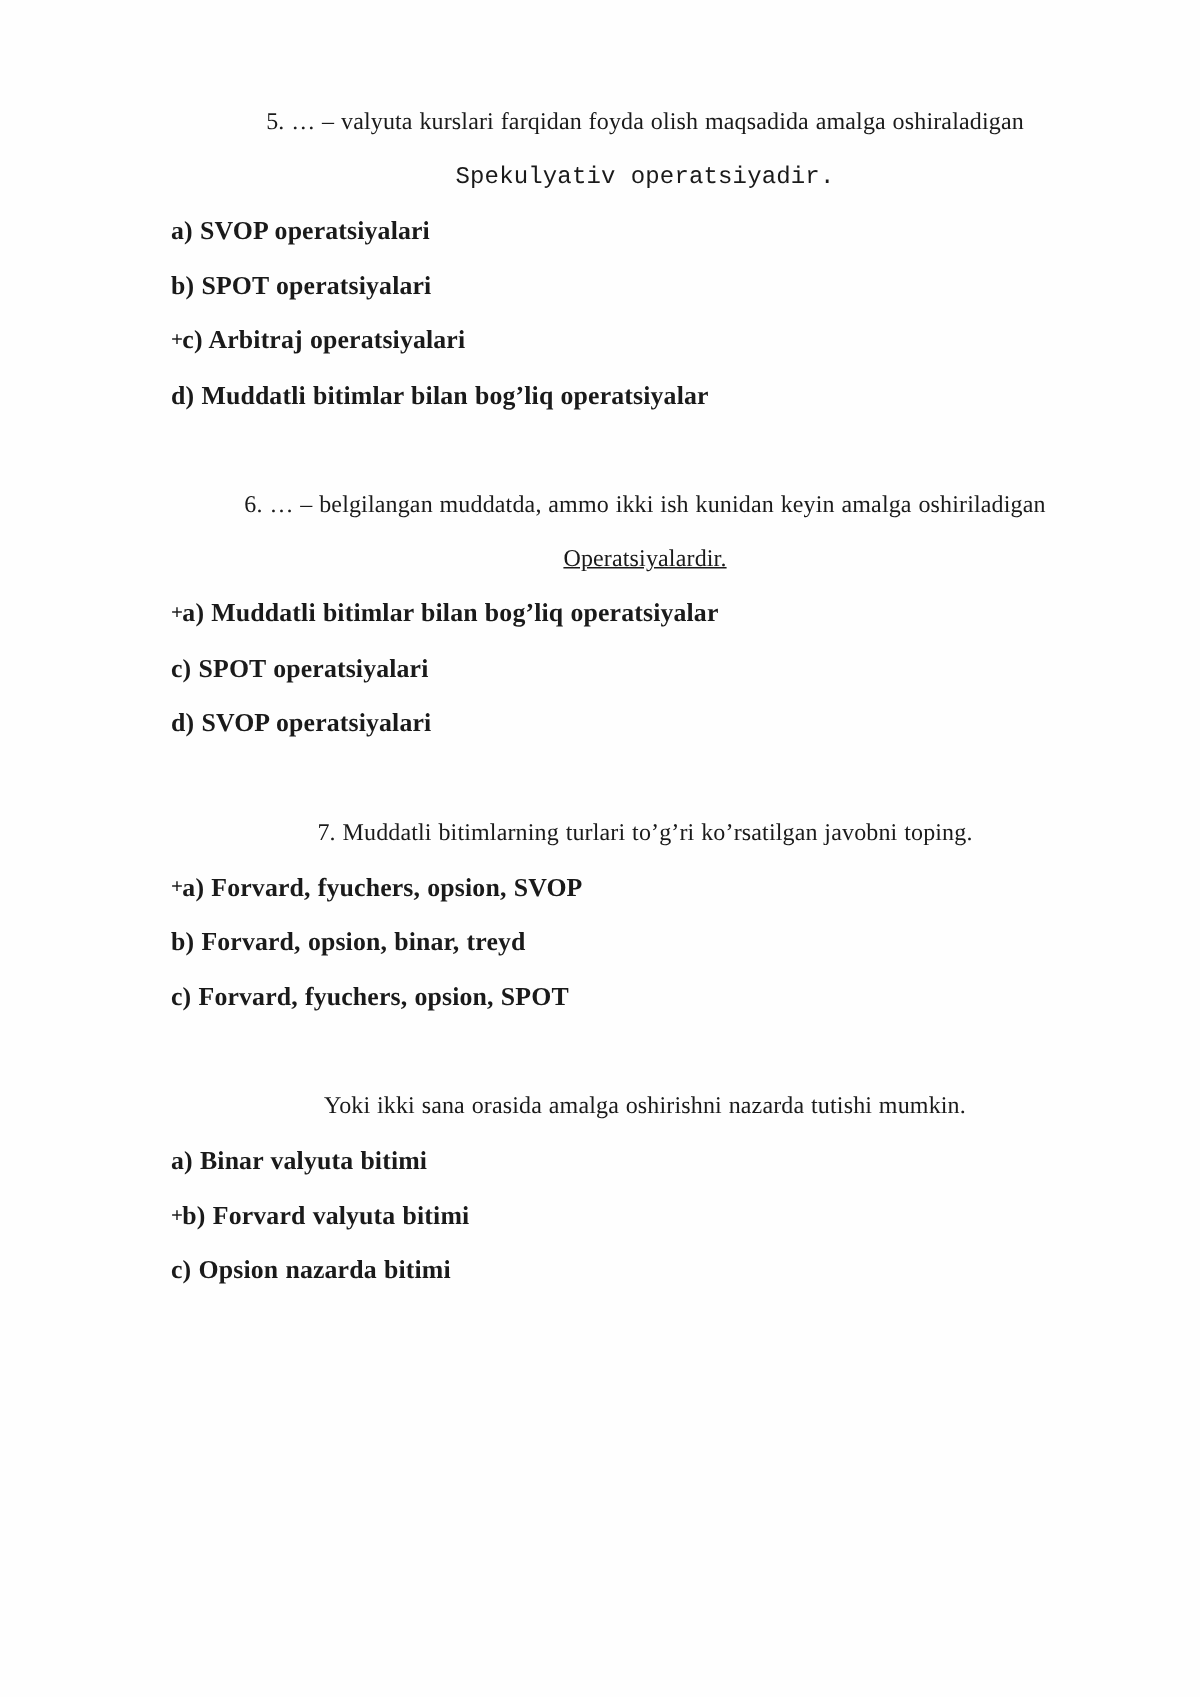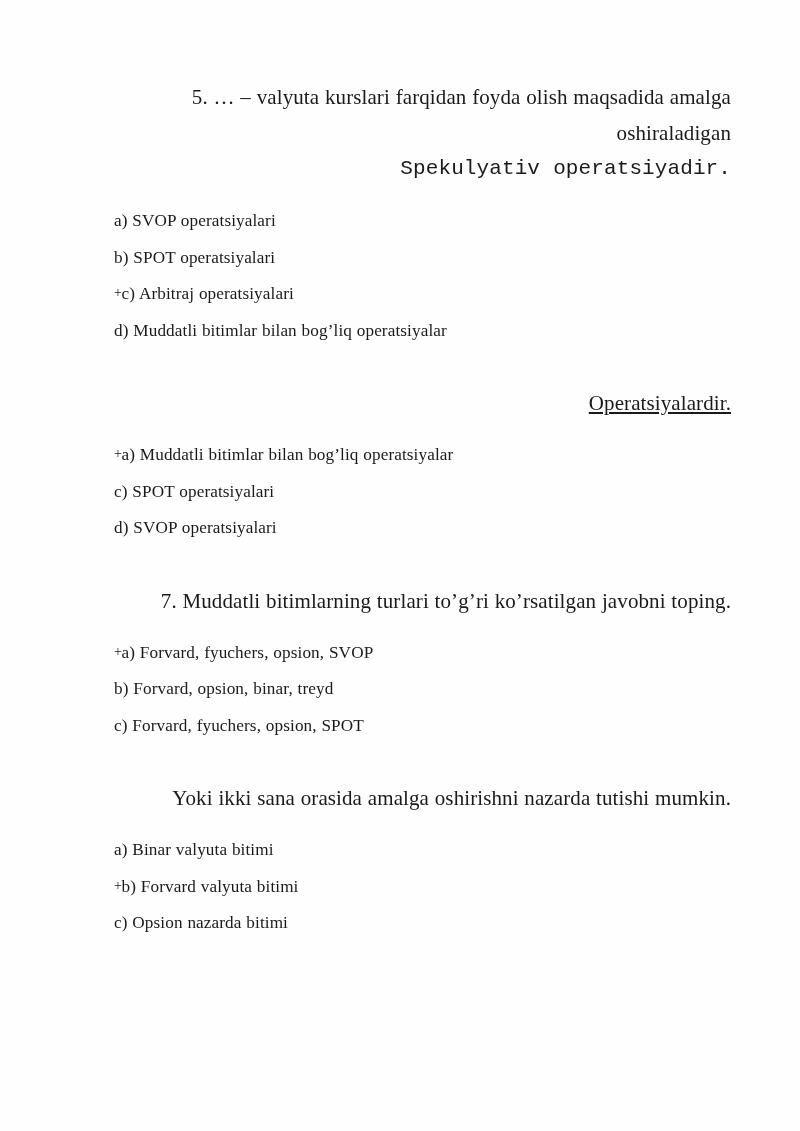--- a/index.html
+++ b/index.html
@@ -30,25 +30,25 @@
   }
 
   .question-block {
     margin-bottom: 37px;
   }
   .question-block:last-child {
     margin-bottom: 0;
   }
 
   .q-stem {
-    font-size: 21px;
+    font-size: 16px;
     line-height: 36px;
     letter-spacing: 0.1px;
-    margin: 15px;
-    text-align: right;
+    margin: 0;
+    text-align: center;
     word-spacing: 0.4px;
   }
 
   
   .q-stem.wrap-tight {
     line-height: 27px;
   }
   .q-stem.wrap-tight .stem-line-lead {
     display: block;
     line-height: 36px;
@@ -64,20 +64,21 @@
   }
 
   .correct-mark {
     font-size: 14px;
     vertical-align: 1.5px;
     letter-spacing: -0.4px;
   }
 
   .answers {
     margin-top: 0;
+    font-weight: bold;
   }
 </style>
 </head>
 <body>
 
 <div class="page">
   <div class="doc-body">
 
     <div class="question-block">
       <p class="q-stem">
@@ -87,20 +88,21 @@
       <div class="answers">
         <p class="answer"><span class="correct-mark"></span><span>a) SVOP operatsiyalari</span></p>
         <p class="answer"><span class="correct-mark"></span><span>b) SPOT operatsiyalari</span></p>
         <p class="answer"><span class="correct-mark">+</span><span>c) Arbitraj operatsiyalari</span></p>
         <p class="answer"><span class="correct-mark"></span><span>d) Muddatli bitimlar bilan bog’liq operatsiyalar</span></p>
       </div>
     </div>
 
     <div class="question-block">
       <p class="q-stem">
+        <span style="display: block;">6. … – belgilangan muddatda, ammo ikki ish kunidan keyin amalga oshiriladigan</span>
         <span style="display: block; text-decoration: underline;">Operatsiyalardir.</span>
       </p>
       <div class="answers">
         <p class="answer"><span class="correct-mark">+</span><span>a) Muddatli bitimlar bilan bog’liq operatsiyalar</span></p>
         <p class="answer"><span class="correct-mark"></span><span>c) SPOT operatsiyalari</span></p>
         <p class="answer"><span class="correct-mark"></span><span>d) SVOP operatsiyalari</span></p>
       </div>
     </div>
 
     <div class="question-block">

